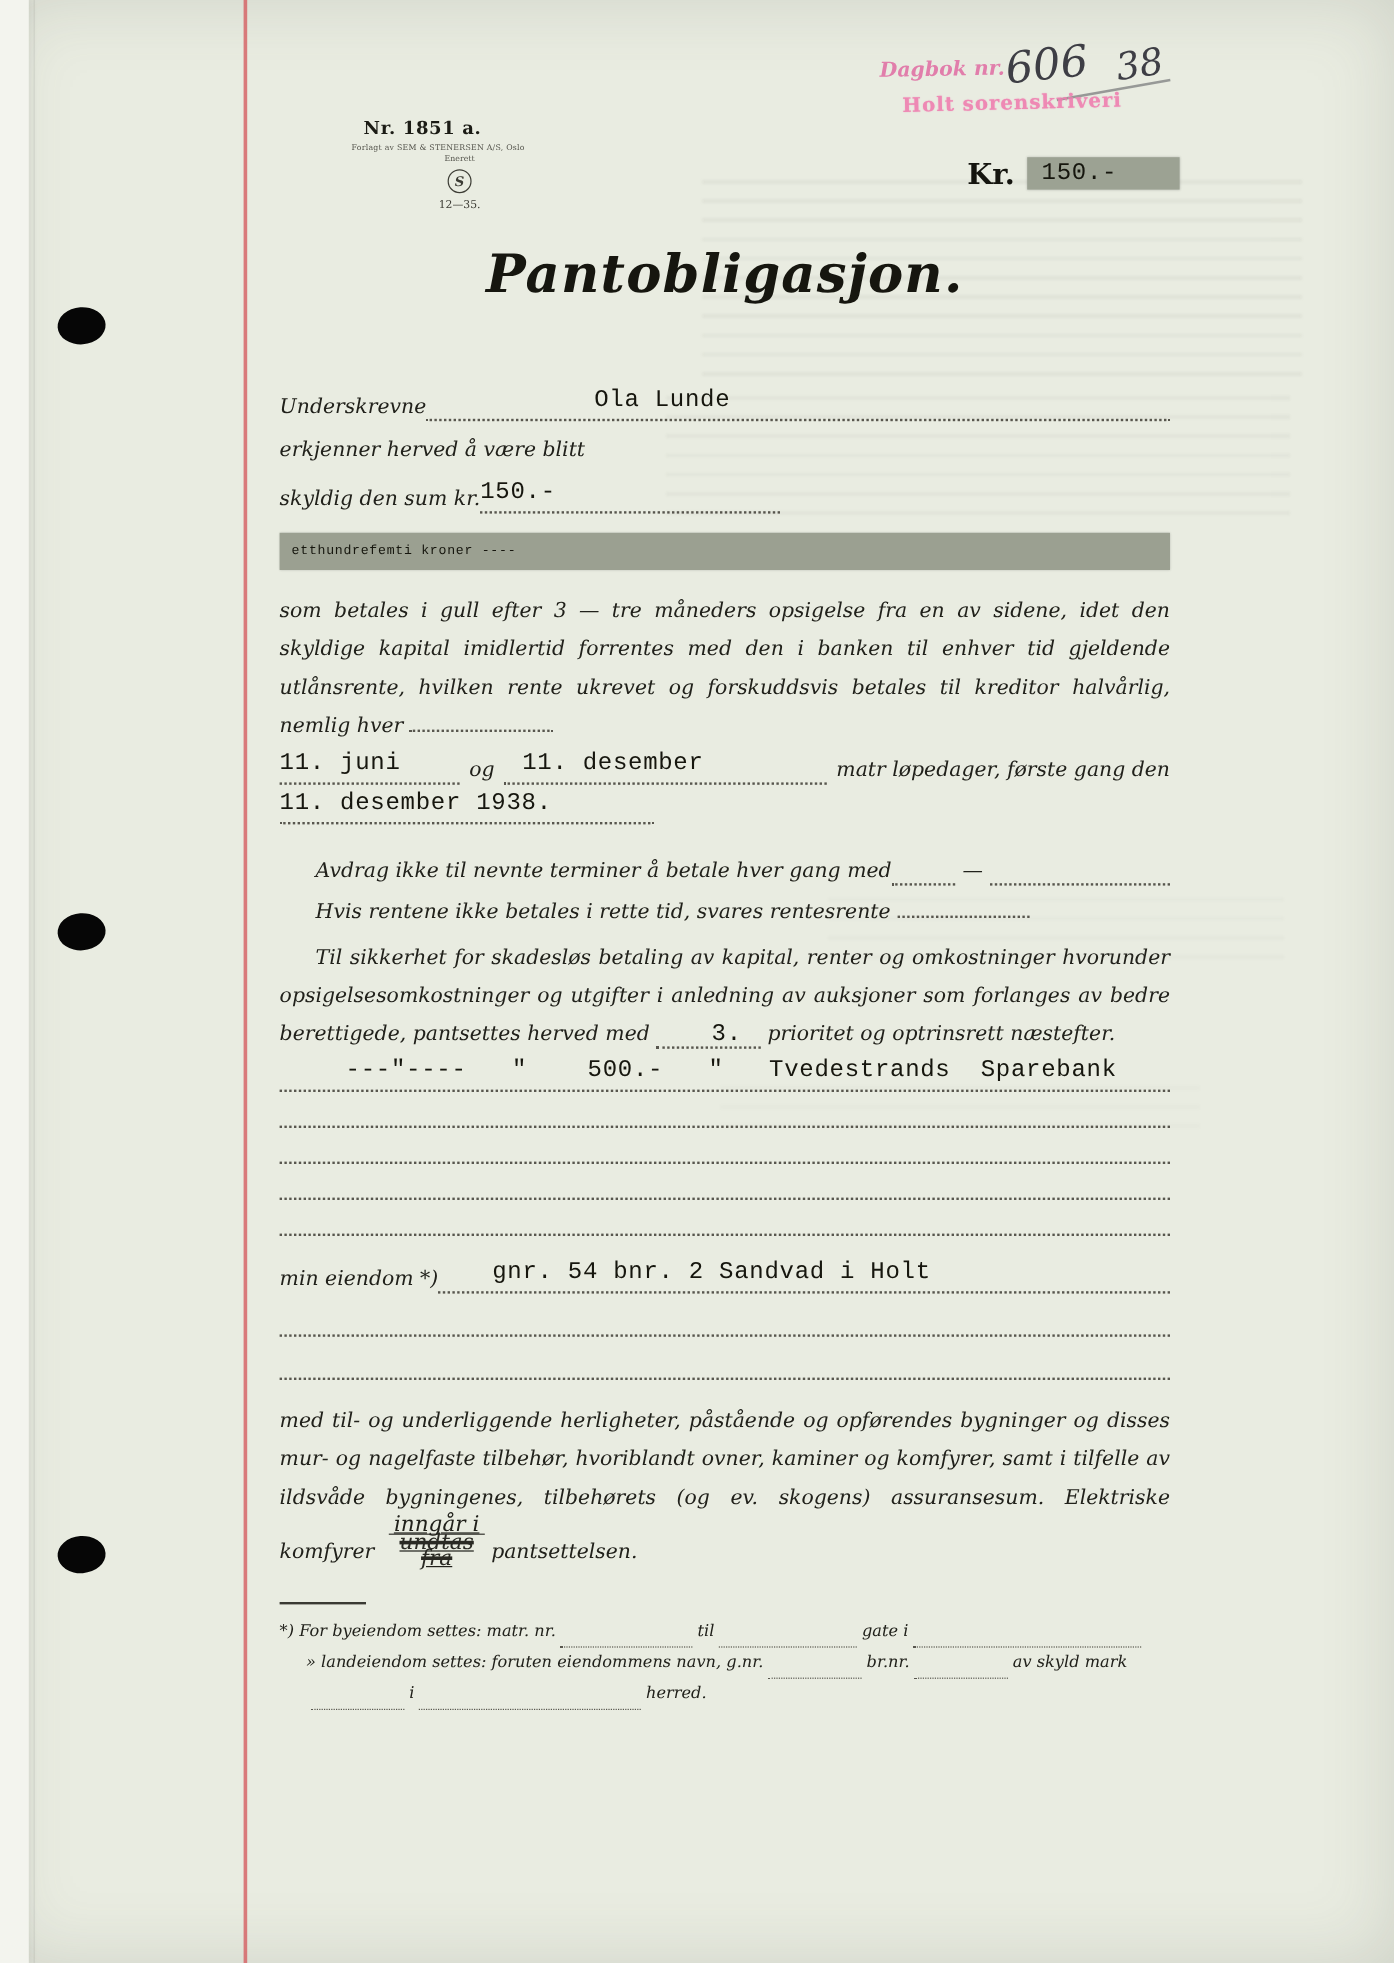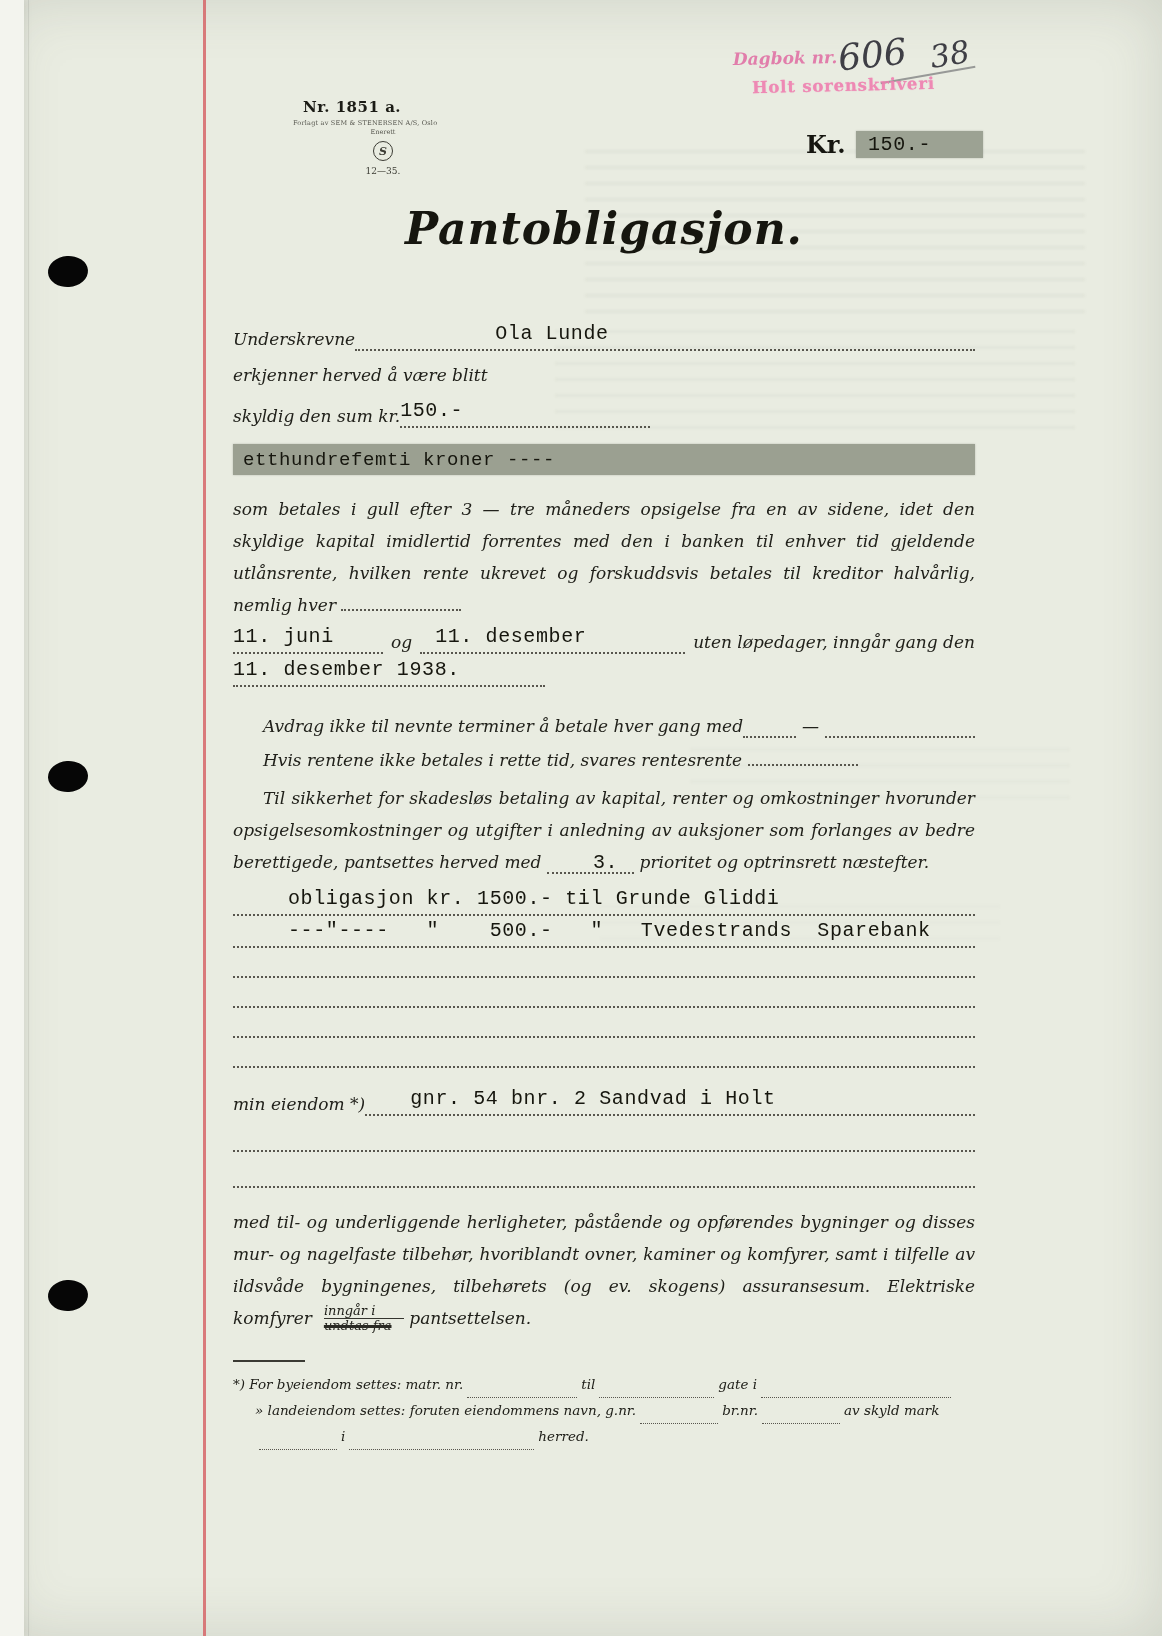--- a/index.html
+++ b/index.html
@@ -48,37 +48,37 @@
   .typed{font-family:"Liberation Mono","DejaVu Sans Mono",monospace;font-style:normal;
     font-size:20px;letter-spacing:.6px;color:#16160e;white-space:pre;}
   .row{display:flex;align-items:flex-end;}
   .lbl{white-space:nowrap;padding-bottom:2px;}
   .fill{flex:1;border-bottom:2px dotted rgba(62,60,52,.85);height:27px;position:relative;}
   .fill .typed{position:absolute;bottom:4px;}
   .fill-fixed{flex:none;border-bottom:2px dotted rgba(62,60,52,.85);height:27px;position:relative;}
   .blank{flex:1;}
 
   .words-bar{margin-top:16px;height:31px;background:#9ba091;display:flex;align-items:center;box-shadow:0 0 2px rgba(0,0,0,.2);}
-  .words-bar .typed{padding-left:10px;font-size:19px;}
+  .words-bar .typed{padding-left:10px;font-size:11px;}
 
   .para{text-align:justify;line-height:32px;margin:0;}
   .indent{text-indent:30px;}
   .ifill{display:inline-block;border-bottom:2px dotted rgba(62,60,52,.85);height:13px;}
   .ifill-wrap{display:inline-block;border-bottom:2px dotted rgba(62,60,52,.85);padding:0 16px;line-height:18px;}
 
   .mt4{margin-top:4px}.mt6{margin-top:6px}.mt12{margin-top:12px}.mt14{margin-top:14px}
   .mt16{margin-top:16px}.mt18{margin-top:18px}.mt22{margin-top:22px}
 
   .enc-row{position:relative;height:30px;border-bottom:2px dotted rgba(62,60,52,.85);}
   .enc-row .typed{position:absolute;bottom:4px;left:55px;}
   .dotted-row{height:28px;border-bottom:2px dotted rgba(62,60,52,.85);}
   .dotted-row.tall{height:34px;}
 
   .option-box{display:inline-block;width:80px;margin-left:12px;vertical-align:-6px;
-    font-size:13px;line-height:13px;text-align:left;text-indent:0;}
+    font-size:18px;line-height:13px;text-align:center;text-indent:0;text-decoration:underline;}
   .option-in{display:block;border-bottom:1.5px solid #34342e;padding-bottom:1px;}
   .option-out{display:block;text-decoration:line-through;text-decoration-thickness:2.5px;color:#2a2a24;}
 
   .fn-rule{width:72px;border-top:2px solid #3a3a33;margin-top:26px;}
   .footnotes{margin-top:10px;font-size:13.5px;line-height:25px;}
   .fn-row{display:flex;align-items:flex-end;}
   .fn-row .lbl{padding-bottom:1px;}
   .fn-fill{border-bottom:1.5px dotted rgba(62,60,52,.85);height:18px;flex:none;margin:0 4px;}
   .fn-indent{margin-left:22px;}
 </style>
@@ -149,21 +149,21 @@
     <p class="para mt18"><span>som betales i gull efter 3 — tre måneders opsigelse fra en av sidene, idet den skyldige kapital imidlertid forrentes med den i banken til enhver tid gjeldende utlånsrente, hvilken rente ukrevet og forskuddsvis betales til kreditor halvårlig, nemlig hver</span> <span class="ifill" style="width:120px"></span></p>
 
     <div class="row mt4">
       <span class="fill-fixed" style="width:150px">
         <span class="typed" style="left:20px">11. juni</span>
       </span>
       <span class="lbl" style="padding:0 8px 2px">og</span>
       <span class="fill">
         <span class="typed" style="left:15px">11. desember</span>
       </span>
-      <span class="lbl" style="padding-left:8px">uten løpedager, inngår gang den</span>
+      <span class="lbl" style="padding-left:8px">matr løpedager, første gang den</span>
     </div>
 
     <div class="row mt4">
       <span class="fill-fixed" style="width:312px">
         <span class="typed" style="left:12px">11. desember 1938.</span>
       </span>
       <span class="blank"></span>
     </div>
 
     <div class="row mt22">
@@ -171,23 +171,20 @@
       <span class="fill"></span>
       <span class="lbl" style="padding:0 6px 2px">—</span>
       <span class="fill-fixed" style="width:150px"></span>
     </div>
 
 
     <p class="para indent mt6"><span>Hvis rentene ikke betales i rette tid, svares rentesrente</span> <span class="ifill" style="width:110px"></span></p>
 
     <p class="para indent mt6"><span>Til sikkerhet for skadesløs betaling av kapital, renter og omkostninger hvorunder opsigelsesomkostninger og utgifter i anledning av auksjoner som forlanges av bedre berettigede, pantsettes herved med</span> <span class="ifill-wrap"><span class="typed">3.</span></span> <span>prioritet og optrinsrett næstefter.</span></p>
 
-    <div class="enc-row mt6">
-      <span class="typed">obligasjon kr. 1500.- til Grunde Gliddi</span>
-    </div>
     <div class="enc-row">
       <span class="typed">---"----   "    500.-   "   Tvedestrands  Sparebank</span>
     </div>
     <div class="dotted-row"></div>
     <div class="dotted-row"></div>
     <div class="dotted-row"></div>
     <div class="dotted-row"></div>
 
     <div class="row mt16">
       <span class="lbl">min eiendom *)</span>

